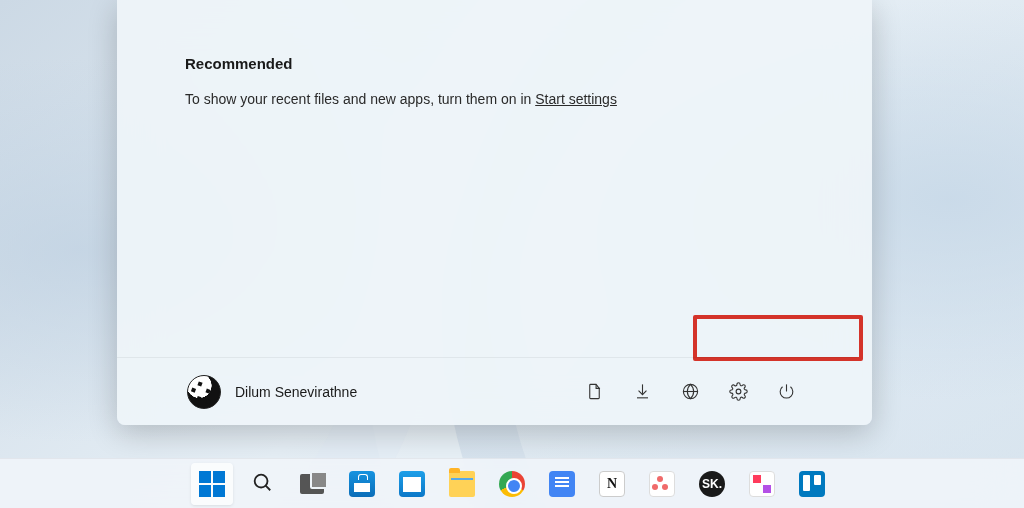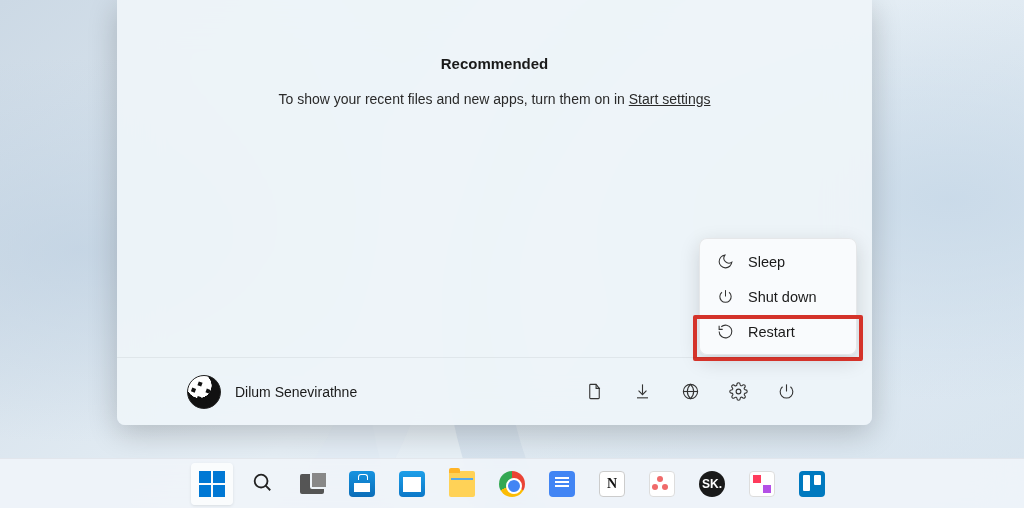--- a/index.html
+++ b/index.html
@@ -45,21 +45,20 @@
       height: 425px;
       background: rgba(238,244,249,0.94);
       border-radius: 0 0 8px 8px;
       box-shadow: 0 8px 30px rgba(0,0,0,0.2);
       backdrop-filter: blur(20px);
       overflow: visible;
     }
 
     .recommended-section {
       padding: 55px 68px 0 68px;
-      text-align: center;
     }
     .rec-title {
       font-size: 15px;
       font-weight: 600;
       color: #1a1a1a;
       margin-bottom: 18px;
     }
     .rec-body {
       font-size: 14px;
       color: #2a2a2a;
@@ -219,42 +218,20 @@
 <div class="wallpaper"></div>
 
 <div class="start-menu">
   <div class="recommended-section">
     <div class="rec-title">Recommended</div>
     <div class="rec-body">
       <span>To show your recent files and new apps, turn them on in </span><a href="#">Start settings</a>
     </div>
   </div>
 
-  <div class="power-popup">
-    <div class="power-item">
-      <svg viewBox="0 0 24 24">
-          <path d="M21 12.8A9 9 0 1 1 11.2 3a7 7 0 0 0 9.8 9.8z"></path>
-        </svg>
-      <span>Sleep</span>
-    </div>
-    <div class="power-item">
-      <svg viewBox="0 0 24 24">
-          <path d="M12 3v9"></path>
-          <path d="M7 6a8 8 0 1 0 10 0"></path>
-        </svg>
-      <span>Shut down</span>
-    </div>
-    <div class="power-item">
-      <svg viewBox="0 0 24 24">
-          <path d="M3 12a9 9 0 1 0 3-6.7"></path>
-          <path d="M3 4v5h5"></path>
-        </svg>
-      <span>Restart</span>
-    </div>
-  </div>
   <div class="restart-highlight"></div>
 
   <div class="start-footer">
     <div class="user-row">
       <div class="avatar"></div>
       <span class="user-name">Dilum Senevirathne</span>
     </div>
     <div class="footer-icons">
       <div class="ibtn">
         <svg viewBox="0 0 24 24">

